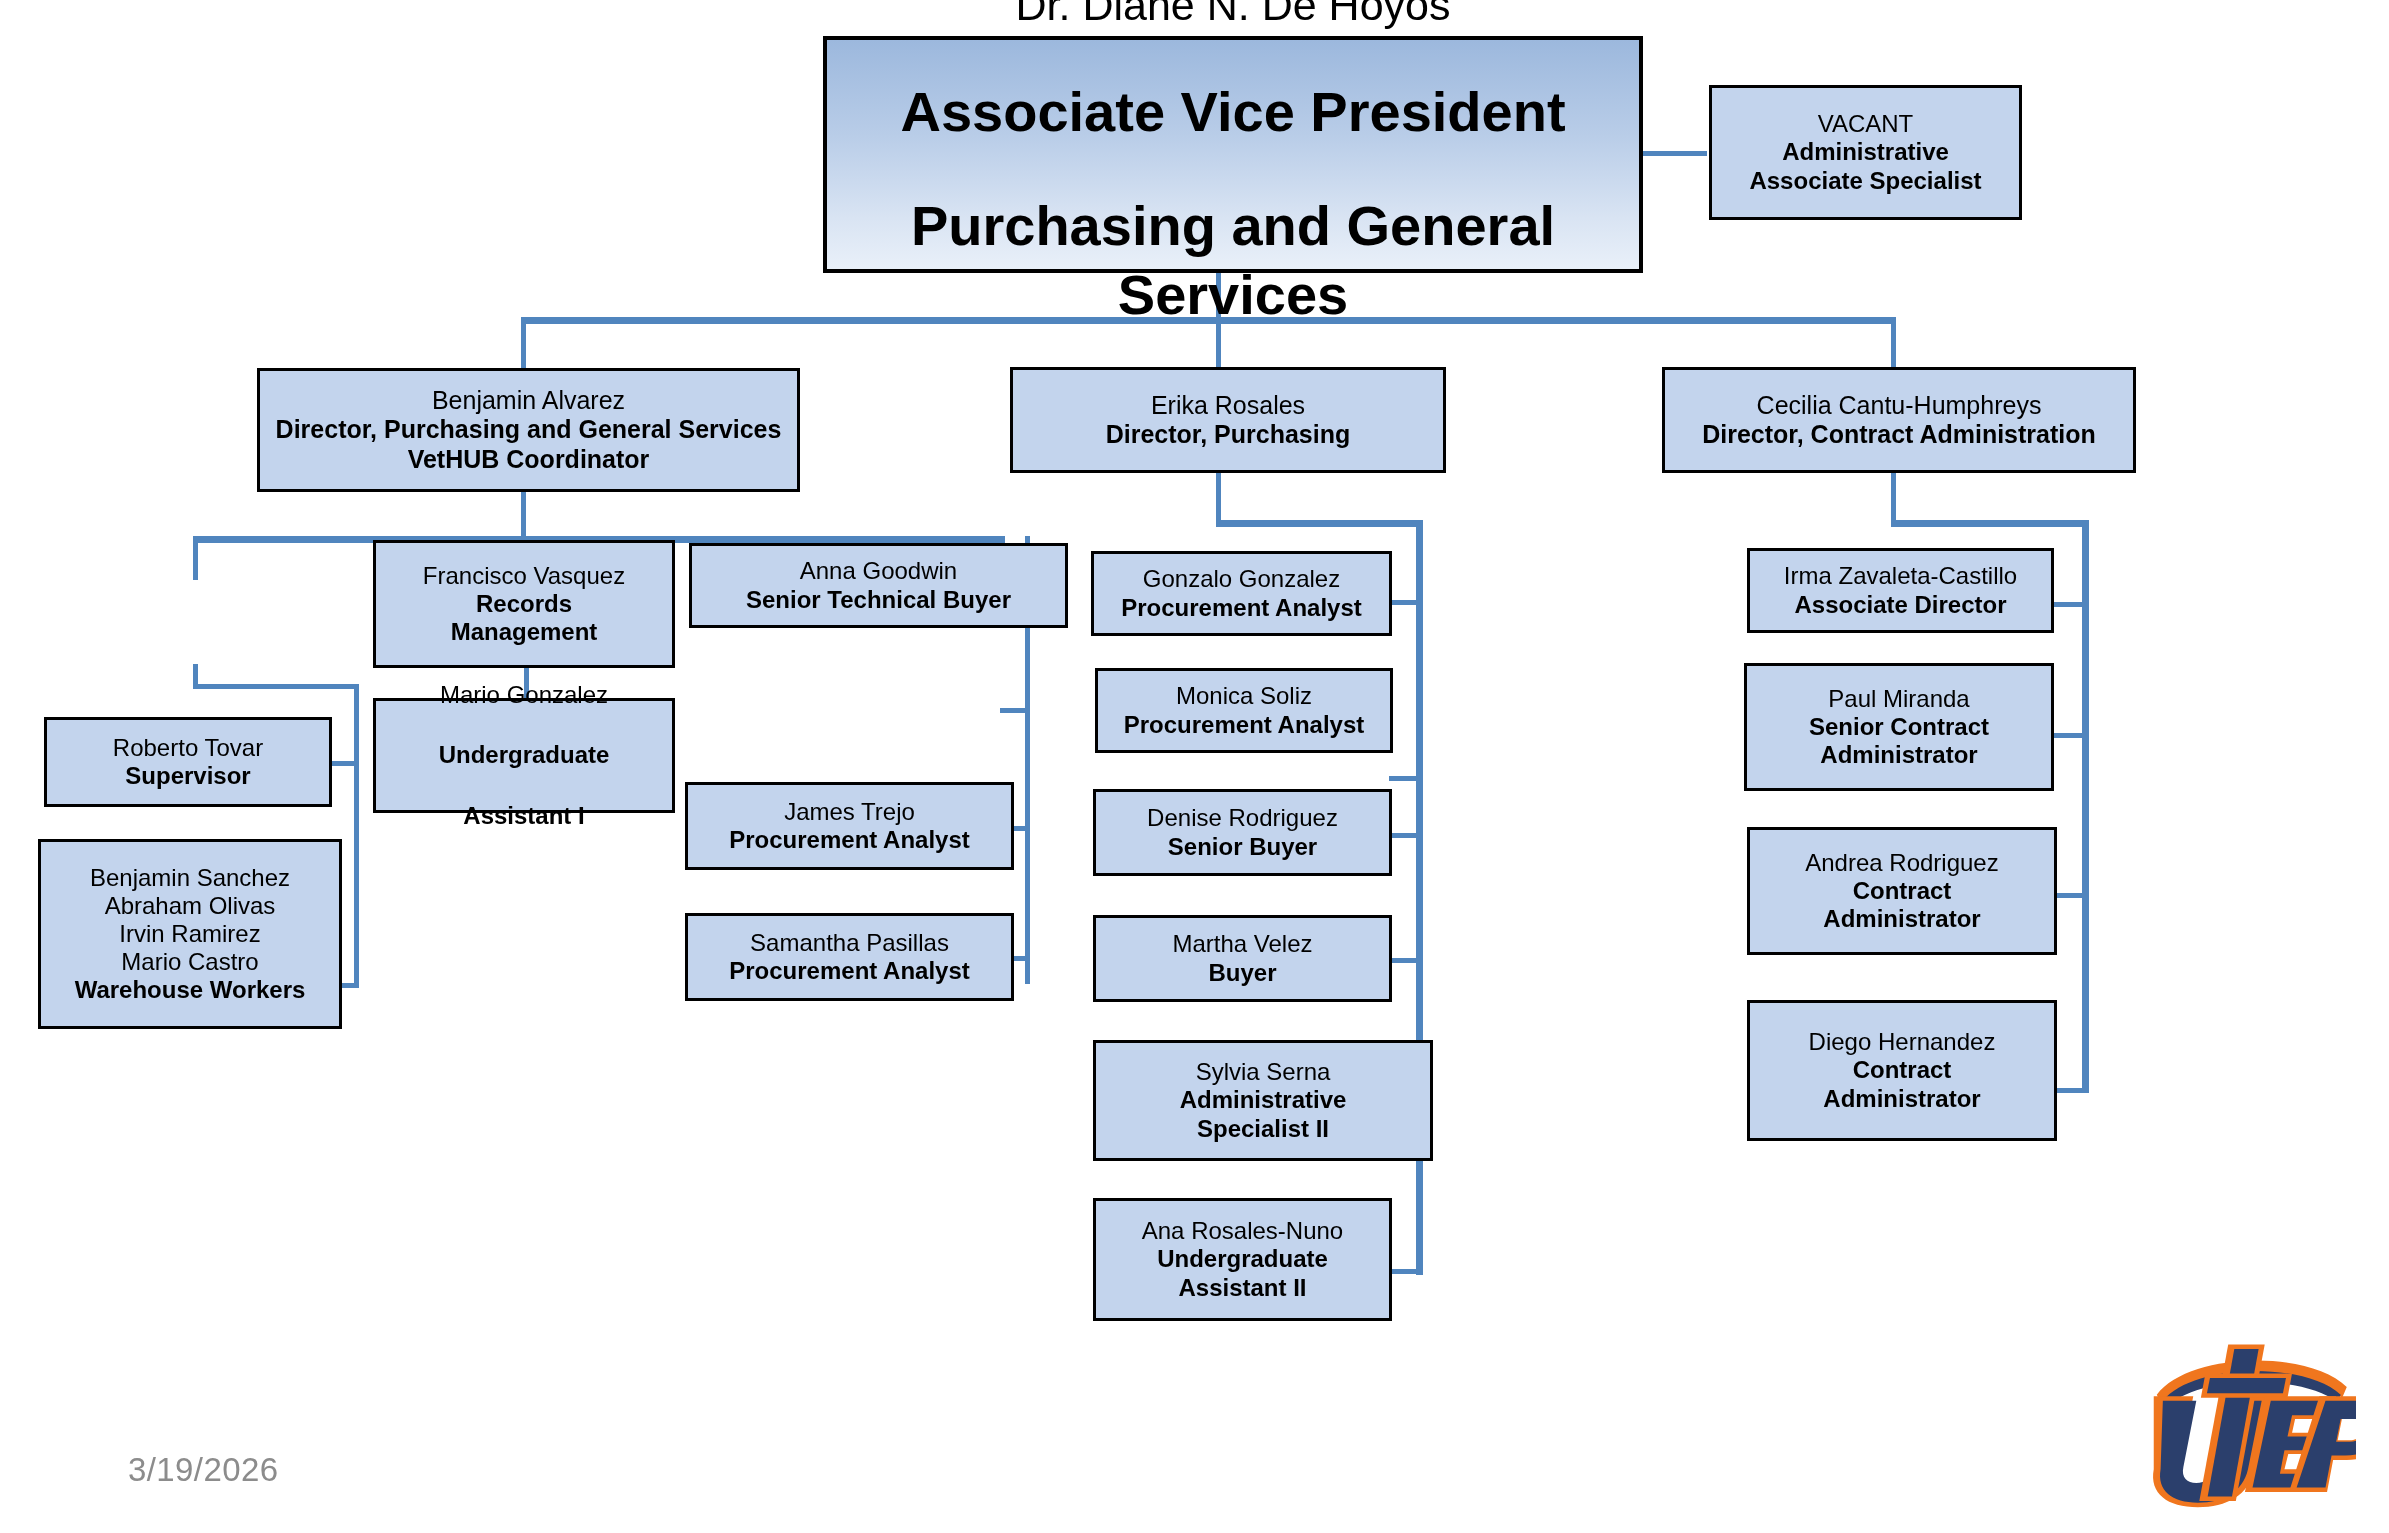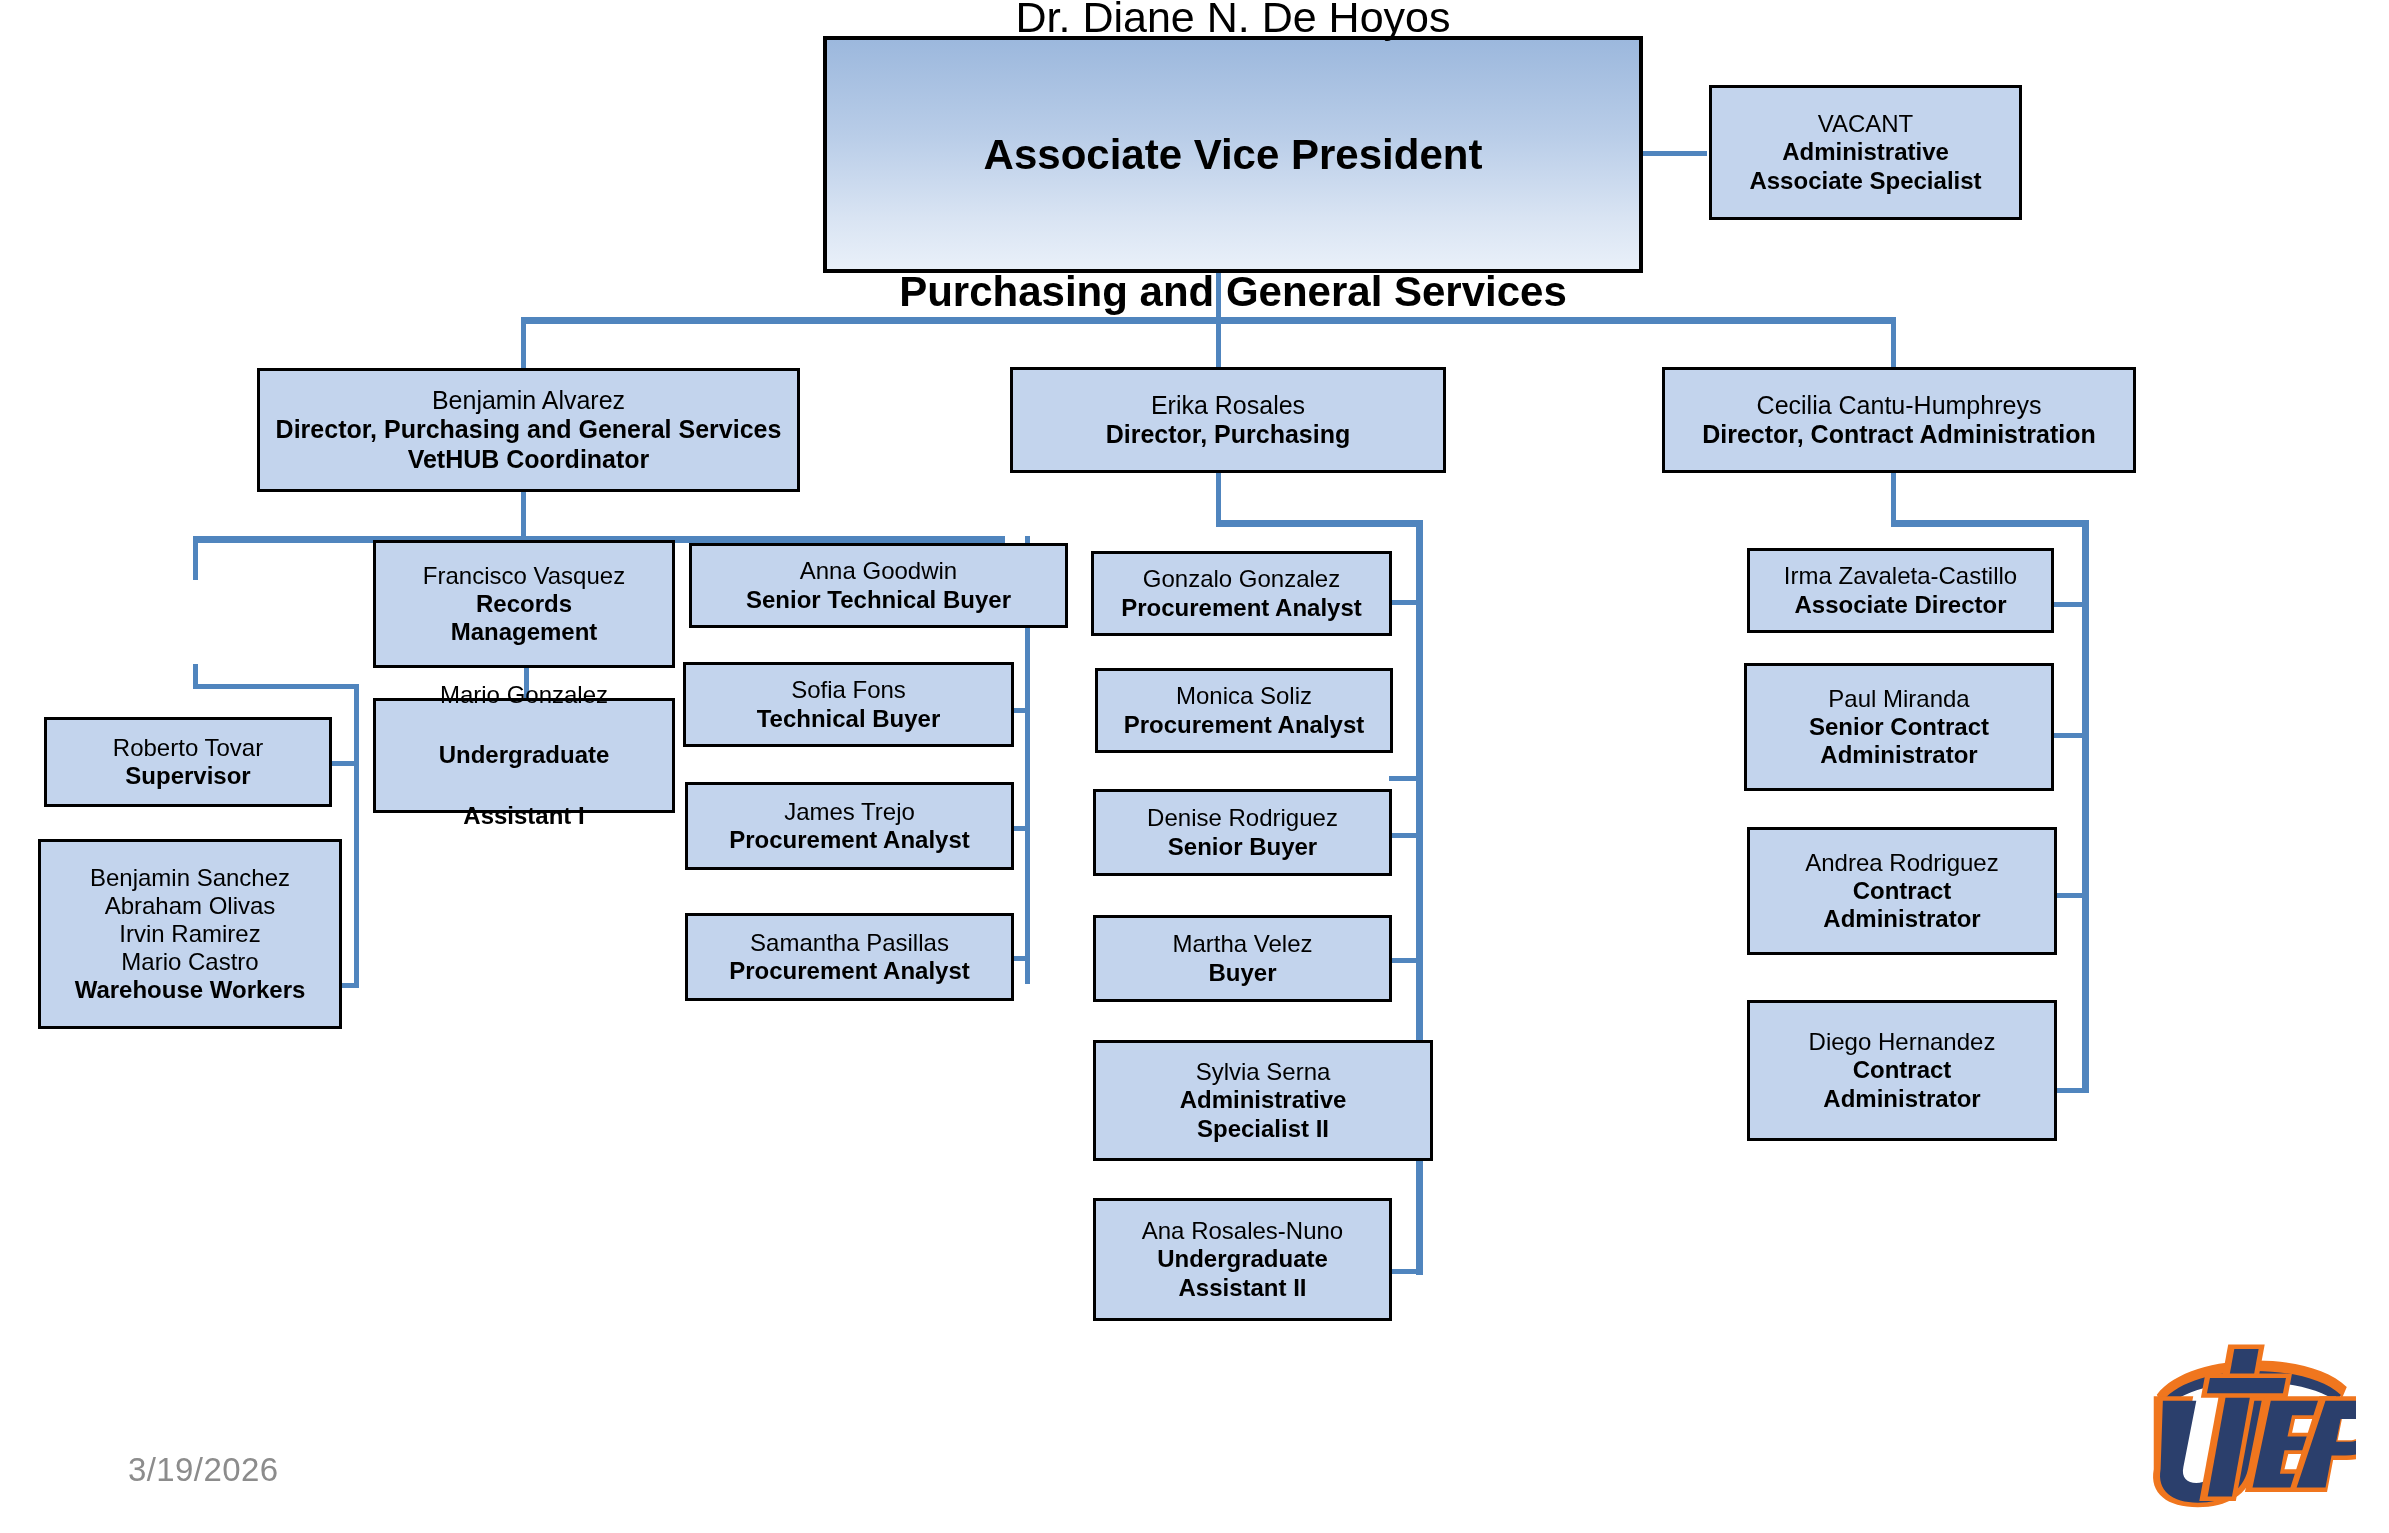--- a/index.html
+++ b/index.html
@@ -50,21 +50,21 @@
     font-weight: 700;
   }
 
   
   .box.root {
     background: linear-gradient(to bottom, #9cb8dd 0%, #b9cde8 42%, #d9e4f3 78%, #e9f0f9 100%);
     border-width: 4.6px;
     gap: 45px;
   }
   .box.root .nm { font-size: 43px; font-weight: 400; line-height: 1.22; }
-  .box.root .ttl { font-size: 42px; font-weight: 700; line-height: 1.24; margin-top: 40px; }
+  .box.root .ttl { font-size: 56px; font-weight: 700; line-height: 1.24; }
 
   
   .t-dir   { font-size: 25px; }
   .t-dir .nm  { font-size: 25px; }
   .t-dir .ttl { font-size: 25px; }
 
   .t-leaf .nm  { font-size: 24px; }
   .t-leaf .ttl { font-size: 24px; }
 
   .t-vac .nm  { font-size: 24px; }
@@ -192,24 +192,20 @@
     <div class="nm">Mario Gonzalez</div>
     <div class="ttl">Undergraduate</div>
     <div class="ttl">Assistant I</div>
   </div>
 
   <div class="box t-leaf" style="left:689px; top:543px; width:379px; height:85px;">
     <div class="nm">Anna Goodwin</div>
     <div class="ttl">Senior Technical Buyer</div>
   </div>
 
-  <div class="box t-leaf" style="left:683px; top:662px; width:331px; height:85px;">
-    <div class="nm">Sofia Fons</div>
-    <div class="ttl">Technical Buyer</div>
-  </div>
 
   <div class="box t-leaf" style="left:685px; top:782px; width:329px; height:88px;">
     <div class="nm">James Trejo</div>
     <div class="ttl">Procurement Analyst</div>
   </div>
 
   <div class="box t-leaf" style="left:685px; top:913px; width:329px; height:88px;">
     <div class="nm">Samantha Pasillas</div>
     <div class="ttl">Procurement Analyst</div>
   </div>

